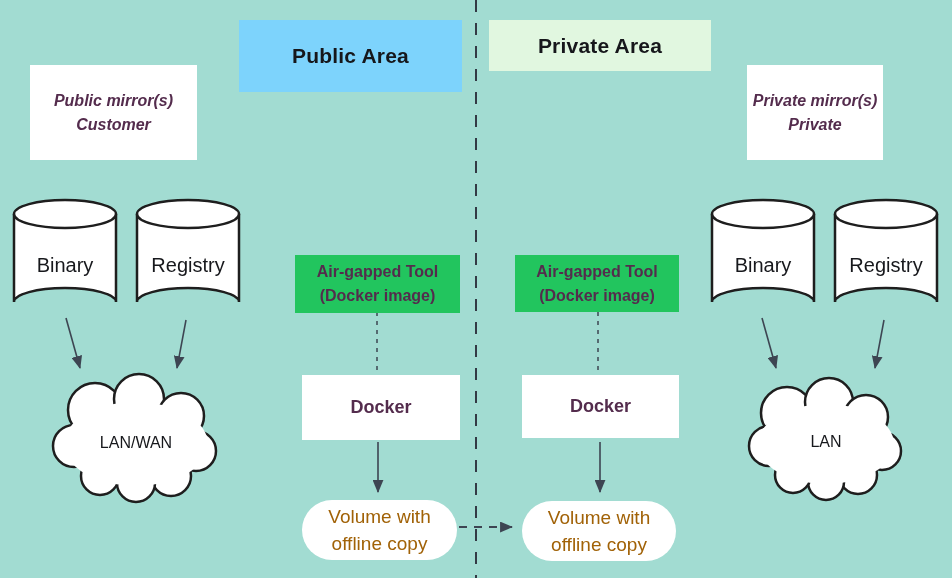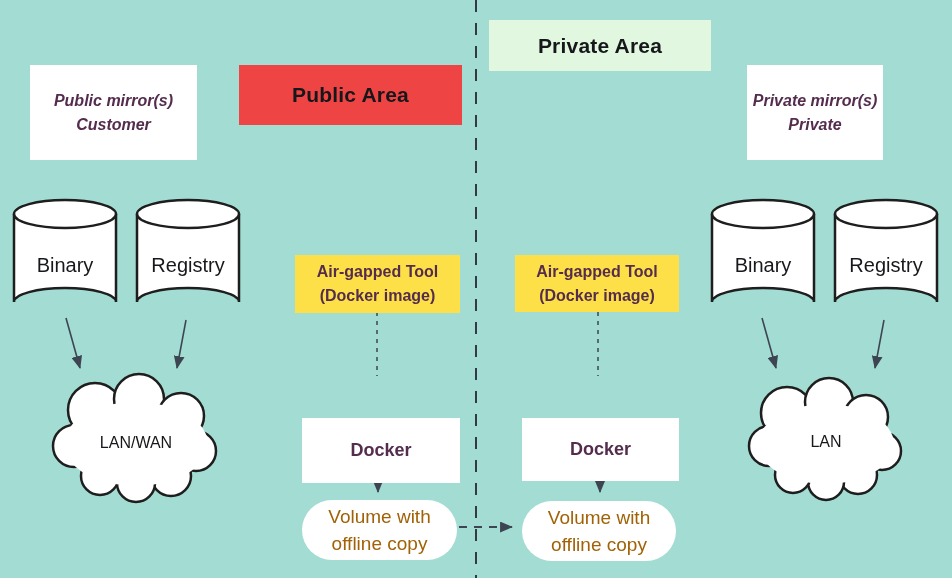--- a/index.html
+++ b/index.html
@@ -14,36 +14,36 @@
   .box{
     position:absolute;
     display:flex;flex-direction:column;
     align-items:center;justify-content:center;
     text-align:center;
     box-sizing:border-box;
   }
   .area-label{
     font-size:21px;font-weight:700;color:#16171b;letter-spacing:.2px;
   }
-  .area-public{left:239px;top:20px;width:223px;height:60px;background:#ef4444;margin-top:45px;}
+  .area-public{left:239px;top:20px;width:223px;height:72px;background:#7dd3fc;}
   .area-private{left:489px;top:20px;width:222px;height:51px;background:#e1f7e0;}
   .mirror{
     background:#ffffff;color:#542c4d;font-weight:700;
     font-size:16px;line-height:24px;font-style:italic;
   }
   .mirror-public{left:30px;top:65px;width:167px;height:95px;}
   .mirror-private{left:747px;top:65px;width:136px;height:95px;}
   .tool{
-    background:#fde047;color:#542c4d;font-weight:700;
+    background:#22c55e;color:#542c4d;font-weight:700;
     font-size:16px;line-height:24px;
   }
   .tool-left{left:295px;top:255px;width:165px;height:58px;}
   .tool-right{left:515px;top:255px;width:164px;height:57px;}
   .docker{
-    background:#ffffff;color:#542c4d;font-weight:700;font-size:18px;margin-top:43px;
+    background:#ffffff;color:#542c4d;font-weight:700;font-size:18px;
   }
   .docker-left{left:302px;top:375px;width:158px;height:65px;}
   .docker-right{left:522px;top:375px;width:157px;height:63px;}
   .pill{
     background:#ffffff;border-radius:30px;
     color:#a16207;font-size:19px;line-height:27px;
   }
   .pill-left{left:302px;top:500px;width:155px;height:60px;}
   .pill-right{left:522px;top:501px;width:154px;height:60px;}
   .shape-text{

